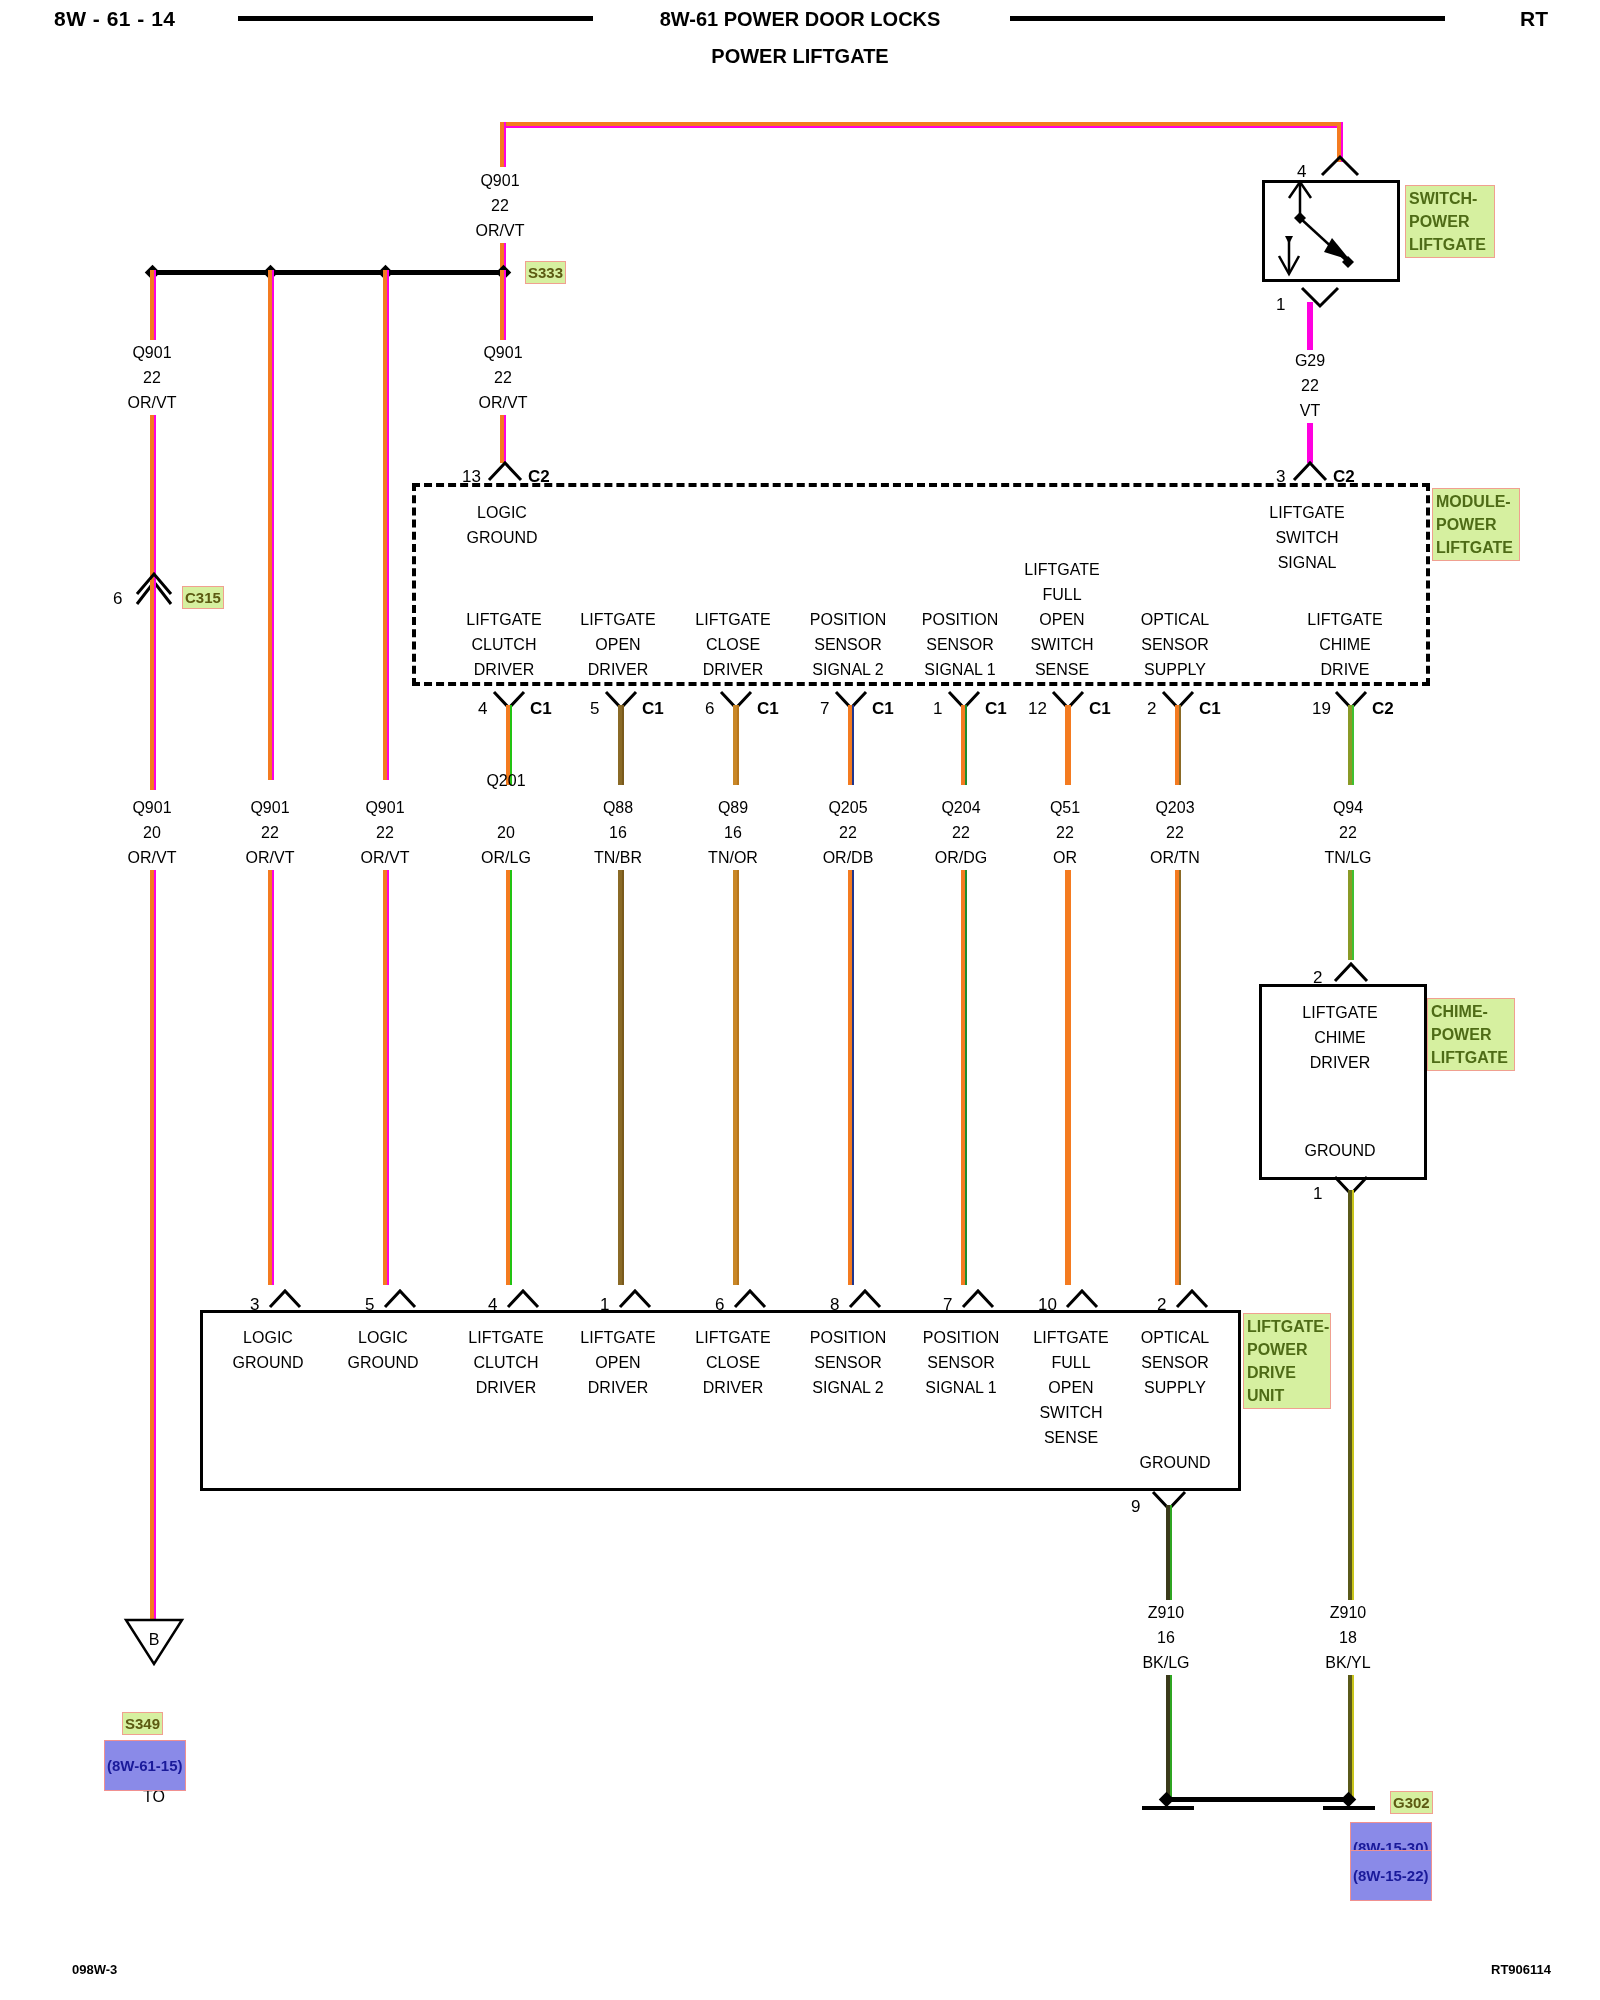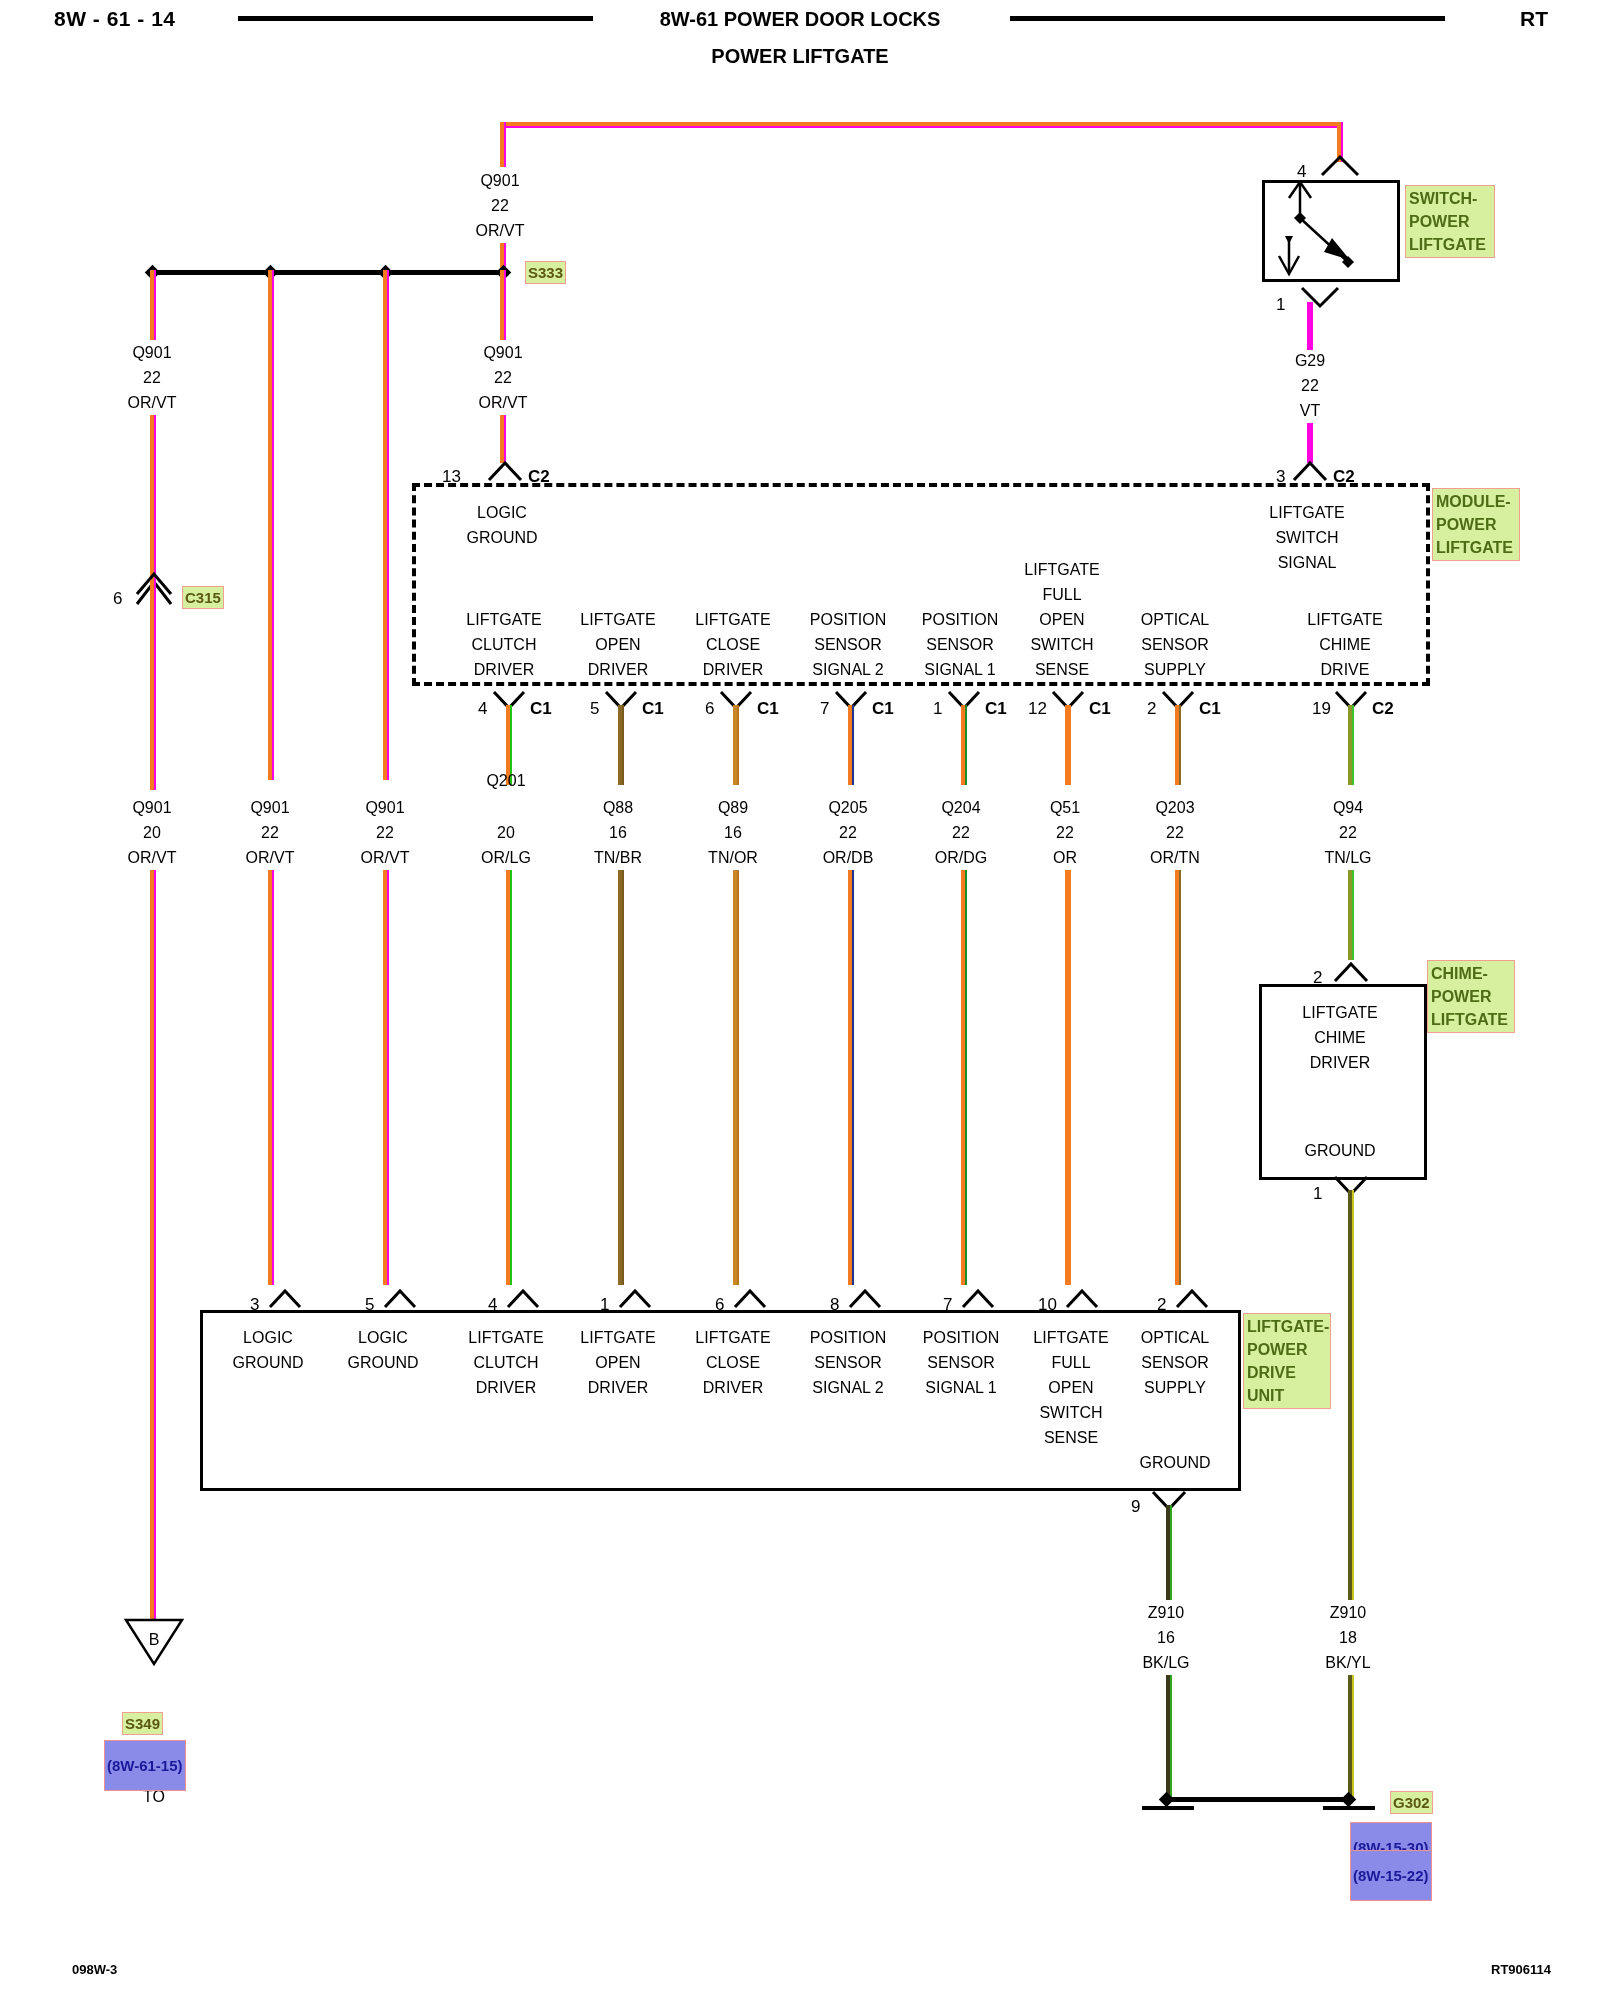--- a/index.html
+++ b/index.html
@@ -152,21 +152,21 @@
 <div class="w wv c-orvt abs" style="left:500px;top:415px;height:48px;"></div>
 
 <div class="pin abs" style="left:113px;top:590px;">6</div>
 <svg style="left:135px;top:578px;" width="40" height="28">
   <path d="M2 26 L19 4 L36 26" stroke="#000" stroke-width="3" fill="none"></path>
   <path d="M2 16 L19 -4 L36 16" stroke="#000" stroke-width="3" fill="none"></path>
 </svg>
 <div class="tag abs" style="left:182px;top:586px;">C315</div>
 <div class="w wv c-orvt abs" style="left:150px;top:580px;height:210px;"></div>
 
-<div class="pin abs" style="left:442px;top:468px;">13</div>
+<div class="pin abs" style="left:462px;top:468px;">13</div>
 <svg style="left:487px;top:461px;" width="36" height="22">
   <path d="M2 19 L18 2 L34 19" stroke="#000" stroke-width="3" fill="none"></path>
 </svg>
 <div class="conn abs" style="left:528px;top:468px;">C2</div>
 
 <div class="pin abs" style="left:1276px;top:468px;">3</div>
 <svg style="left:1292px;top:461px;" width="36" height="22">
   <path d="M2 19 L18 2 L34 19" stroke="#000" stroke-width="3" fill="none"></path>
 </svg>
 <div class="conn abs" style="left:1333px;top:468px;">C2</div>
@@ -335,21 +335,21 @@
 <div class="pin abs" style="left:1313px;top:969px;">2</div>
 <svg style="left:1333px;top:962px;" width="36" height="22">
   <path d="M2 19 L18 2 L34 19" stroke="#000" stroke-width="3" fill="none"></path>
 </svg>
 <div class="box" style="left:1259px;top:984px;width:162px;height:190px;"></div>
 <div class="lbl abs" style="left:1270px;top:1000px;width:140px;">LIFTGATE</div>
 <div class="lbl abs" style="left:1270px;top:1025px;width:140px;">CHIME</div>
 <div class="lbl abs" style="left:1270px;top:1050px;width:140px;">DRIVER</div>
 <div class="lbl abs" style="left:1270px;top:1138px;width:140px;">GROUND</div>
 
-<div class="tagblk abs" style="left:1427px;top:960px;width:80px;">
+<div class="tagblk abs" style="left:1427px;top:998px;width:80px;">
   <div>CHIME-</div>
   <div>POWER</div>
   <div>LIFTGATE</div>
 </div>
 
 <div class="pin abs" style="left:1313px;top:1185px;">1</div>
 <svg style="left:1333px;top:1175px;" width="36" height="22">
   <path d="M2 2 L18 19 L34 2" stroke="#000" stroke-width="3" fill="none"></path>
 </svg>
 <div class="w wv c-bkyl abs" style="left:1348px;top:1190px;height:410px;"></div>

